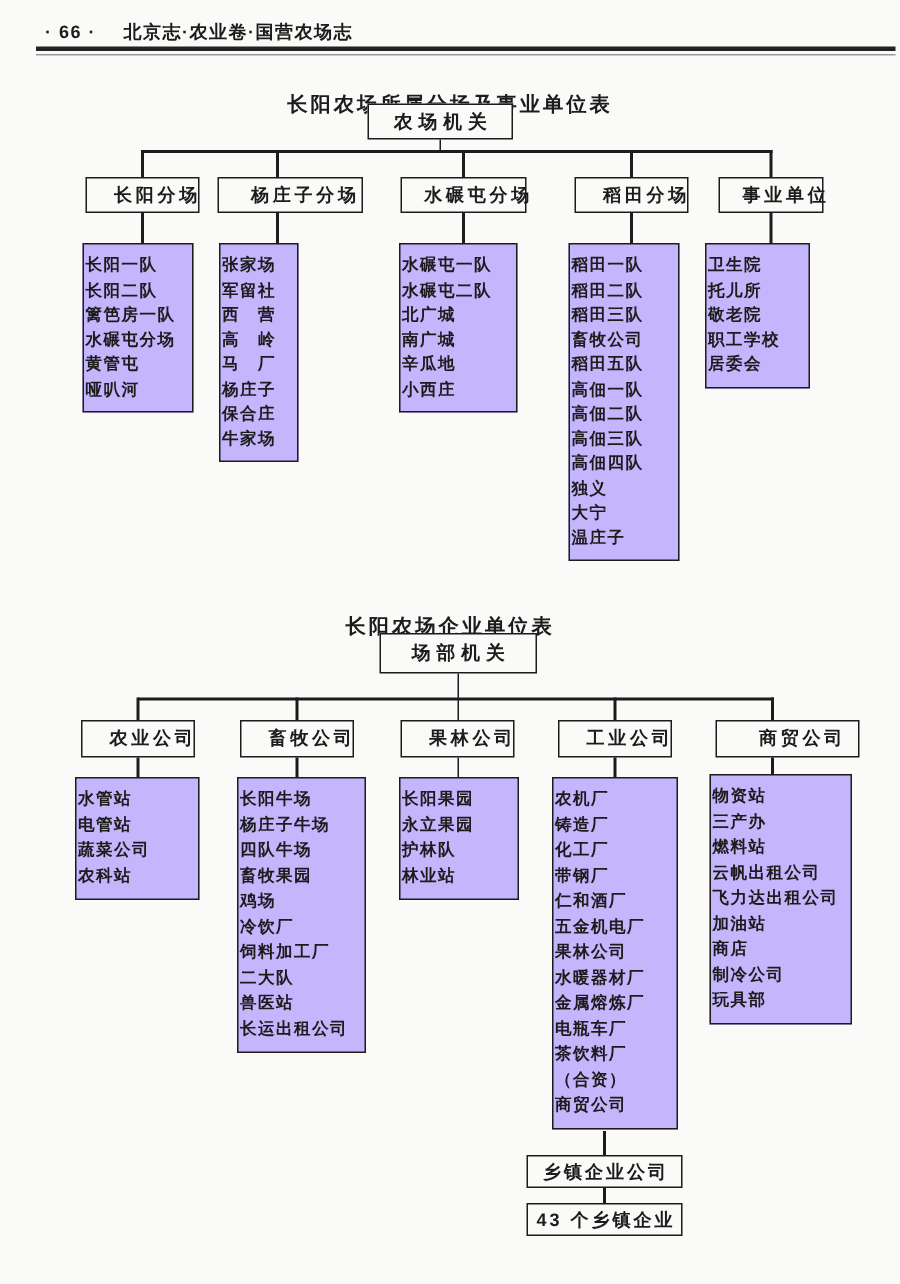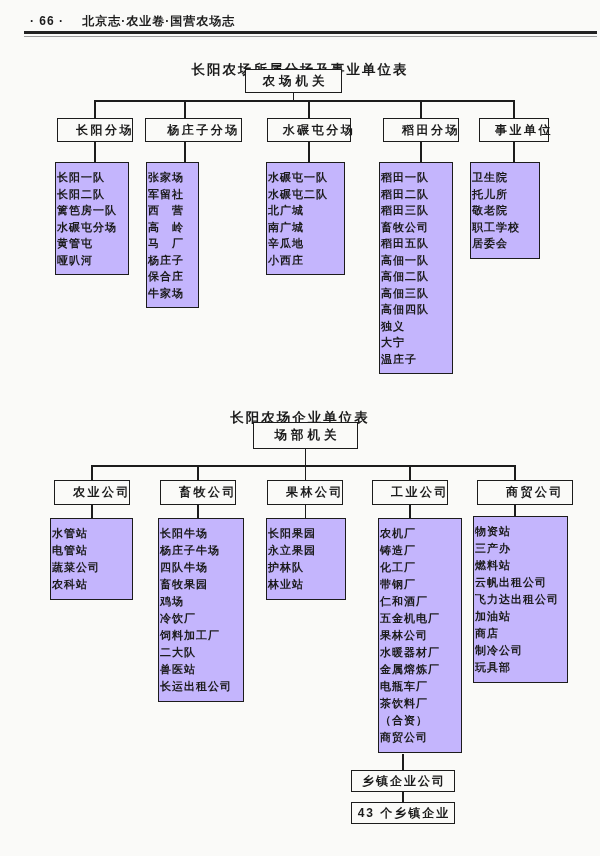--- a/index.html
+++ b/index.html
@@ -176,21 +176,21 @@
         <div class="item">兽医站</div>
         <div class="item">长运出租公司</div>
       </div>
     <div class="list-box" style="left:266px;top:518px;width:80px">
 
     <div class="item">长阳果园</div>
         <div class="item">永立果园</div>
         <div class="item">护林队</div>
         <div class="item">林业站</div>
       </div>
-    <div class="list-box" style="left:378px;top:518px;width:84px">
+    <div class="list-box" style="left:368px;top:518px;width:84px">
 
     <div class="item">农机厂</div>
         <div class="item">铸造厂</div>
         <div class="item">化工厂</div>
         <div class="item">带钢厂</div>
         <div class="item">仁和酒厂</div>
         <div class="item">五金机电厂</div>
         <div class="item">果林公司</div>
         <div class="item">水暖器材厂</div>
         <div class="item">金属熔炼厂</div>

